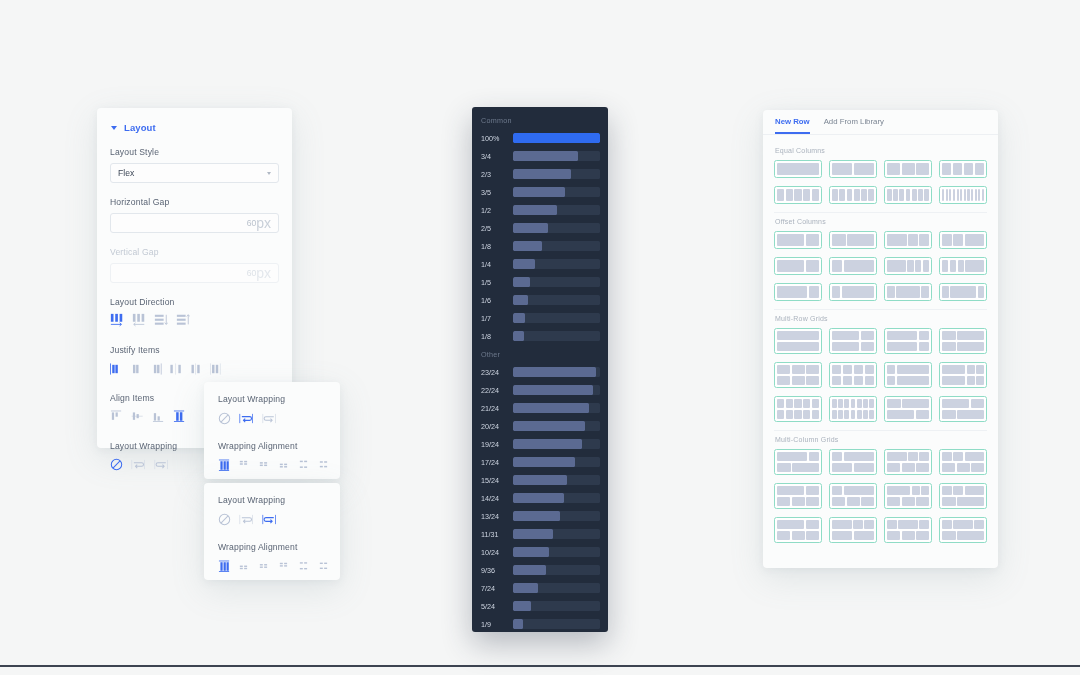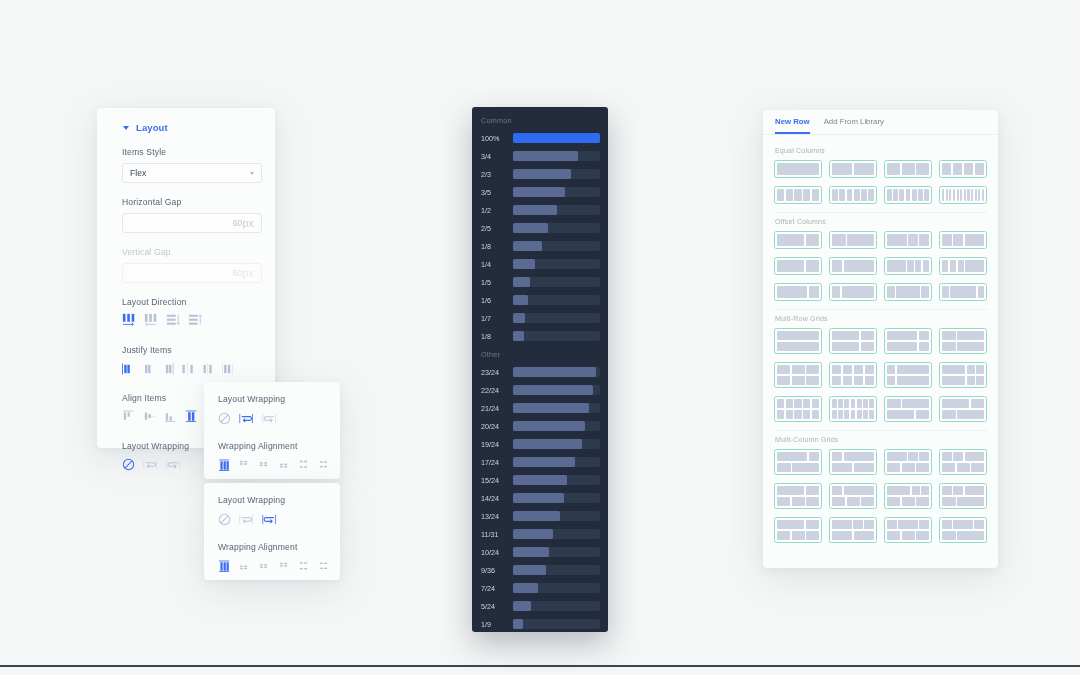--- a/index.html
+++ b/index.html
@@ -18,21 +18,21 @@
 
   
   .card {
     position: absolute;
     background: #fbfcfc;
     border-radius: 4px;
     box-shadow: 0 10px 34px rgba(120,140,150,0.16), 0 2px 8px rgba(120,140,150,0.10);
   }
 
   
-  #layout-panel { left: 97px; top: 108px; width: 178px; height: 340px; padding-left: 12px; }
+  #layout-panel { left: 97px; top: 108px; width: 195px; height: 340px; }
   .lp-inner { padding: 14px 13px 0 13px; }
 
   .section-head {
     display: flex; align-items: center; gap: 7px;
     font-size: 9.5px; color: #3d6cf0; font-weight: bold;
     letter-spacing: .1px; margin-bottom: 14px; padding-left: 1px;
   }
   .caret-dn {
     width: 0; height: 0;
     border-left: 3.2px solid transparent;
@@ -46,21 +46,21 @@
   .fld-label.muted { color: #c2c9d3; }
 
   .select-box, .input-box {
     height: 20px; border: 1px solid #e2e7ec; border-radius: 3px;
     background: #fdfdfd; display: flex; align-items: center;
     padding: 0 7px; font-size: 8.6px; color: #3c4656;
     margin-bottom: 14px;
   }
   .select-box span.val { flex: 1; }
   .input-box { color: #b9c1cc; text-align: right; }
-  .input-box .unit { color: #c9d0d9; font-size: 11px; }
+  .input-box .unit { color: #c9d0d9; font-size: 14px; }
   .input-box.muted { border-color: #eef1f4; color: #dce1e7; }
   .input-box.muted .unit { color: #e4e8ed; }
   .caret-sm {
     width: 0; height: 0;
     border-left: 2.6px solid transparent;
     border-right: 2.6px solid transparent;
     border-top: 3.4px solid #b0b8c4;
   }
 
   .icon-row { display: flex; align-items: flex-end; gap: 8px; margin-bottom: 14px; }
@@ -142,21 +142,21 @@
 <div class="stage">
 
   <div class="card" id="layout-panel">
     <div class="lp-inner">
 
       <div class="section-head">
         <span class="caret-dn"></span>
         <span>Layout</span>
       </div>
 
-      <div class="fld-label">Items Style</div>
+      <div class="fld-label">Layout Style</div>
       <div class="select-box">
         <span class="val">Flex</span>
         <span class="caret-sm"></span>
       </div>
 
       <div class="fld-label">Horizontal Gap</div>
       <div class="input-box">
         <span class="val" style="flex:1">60</span>
         <span class="unit">px</span>
       </div>

